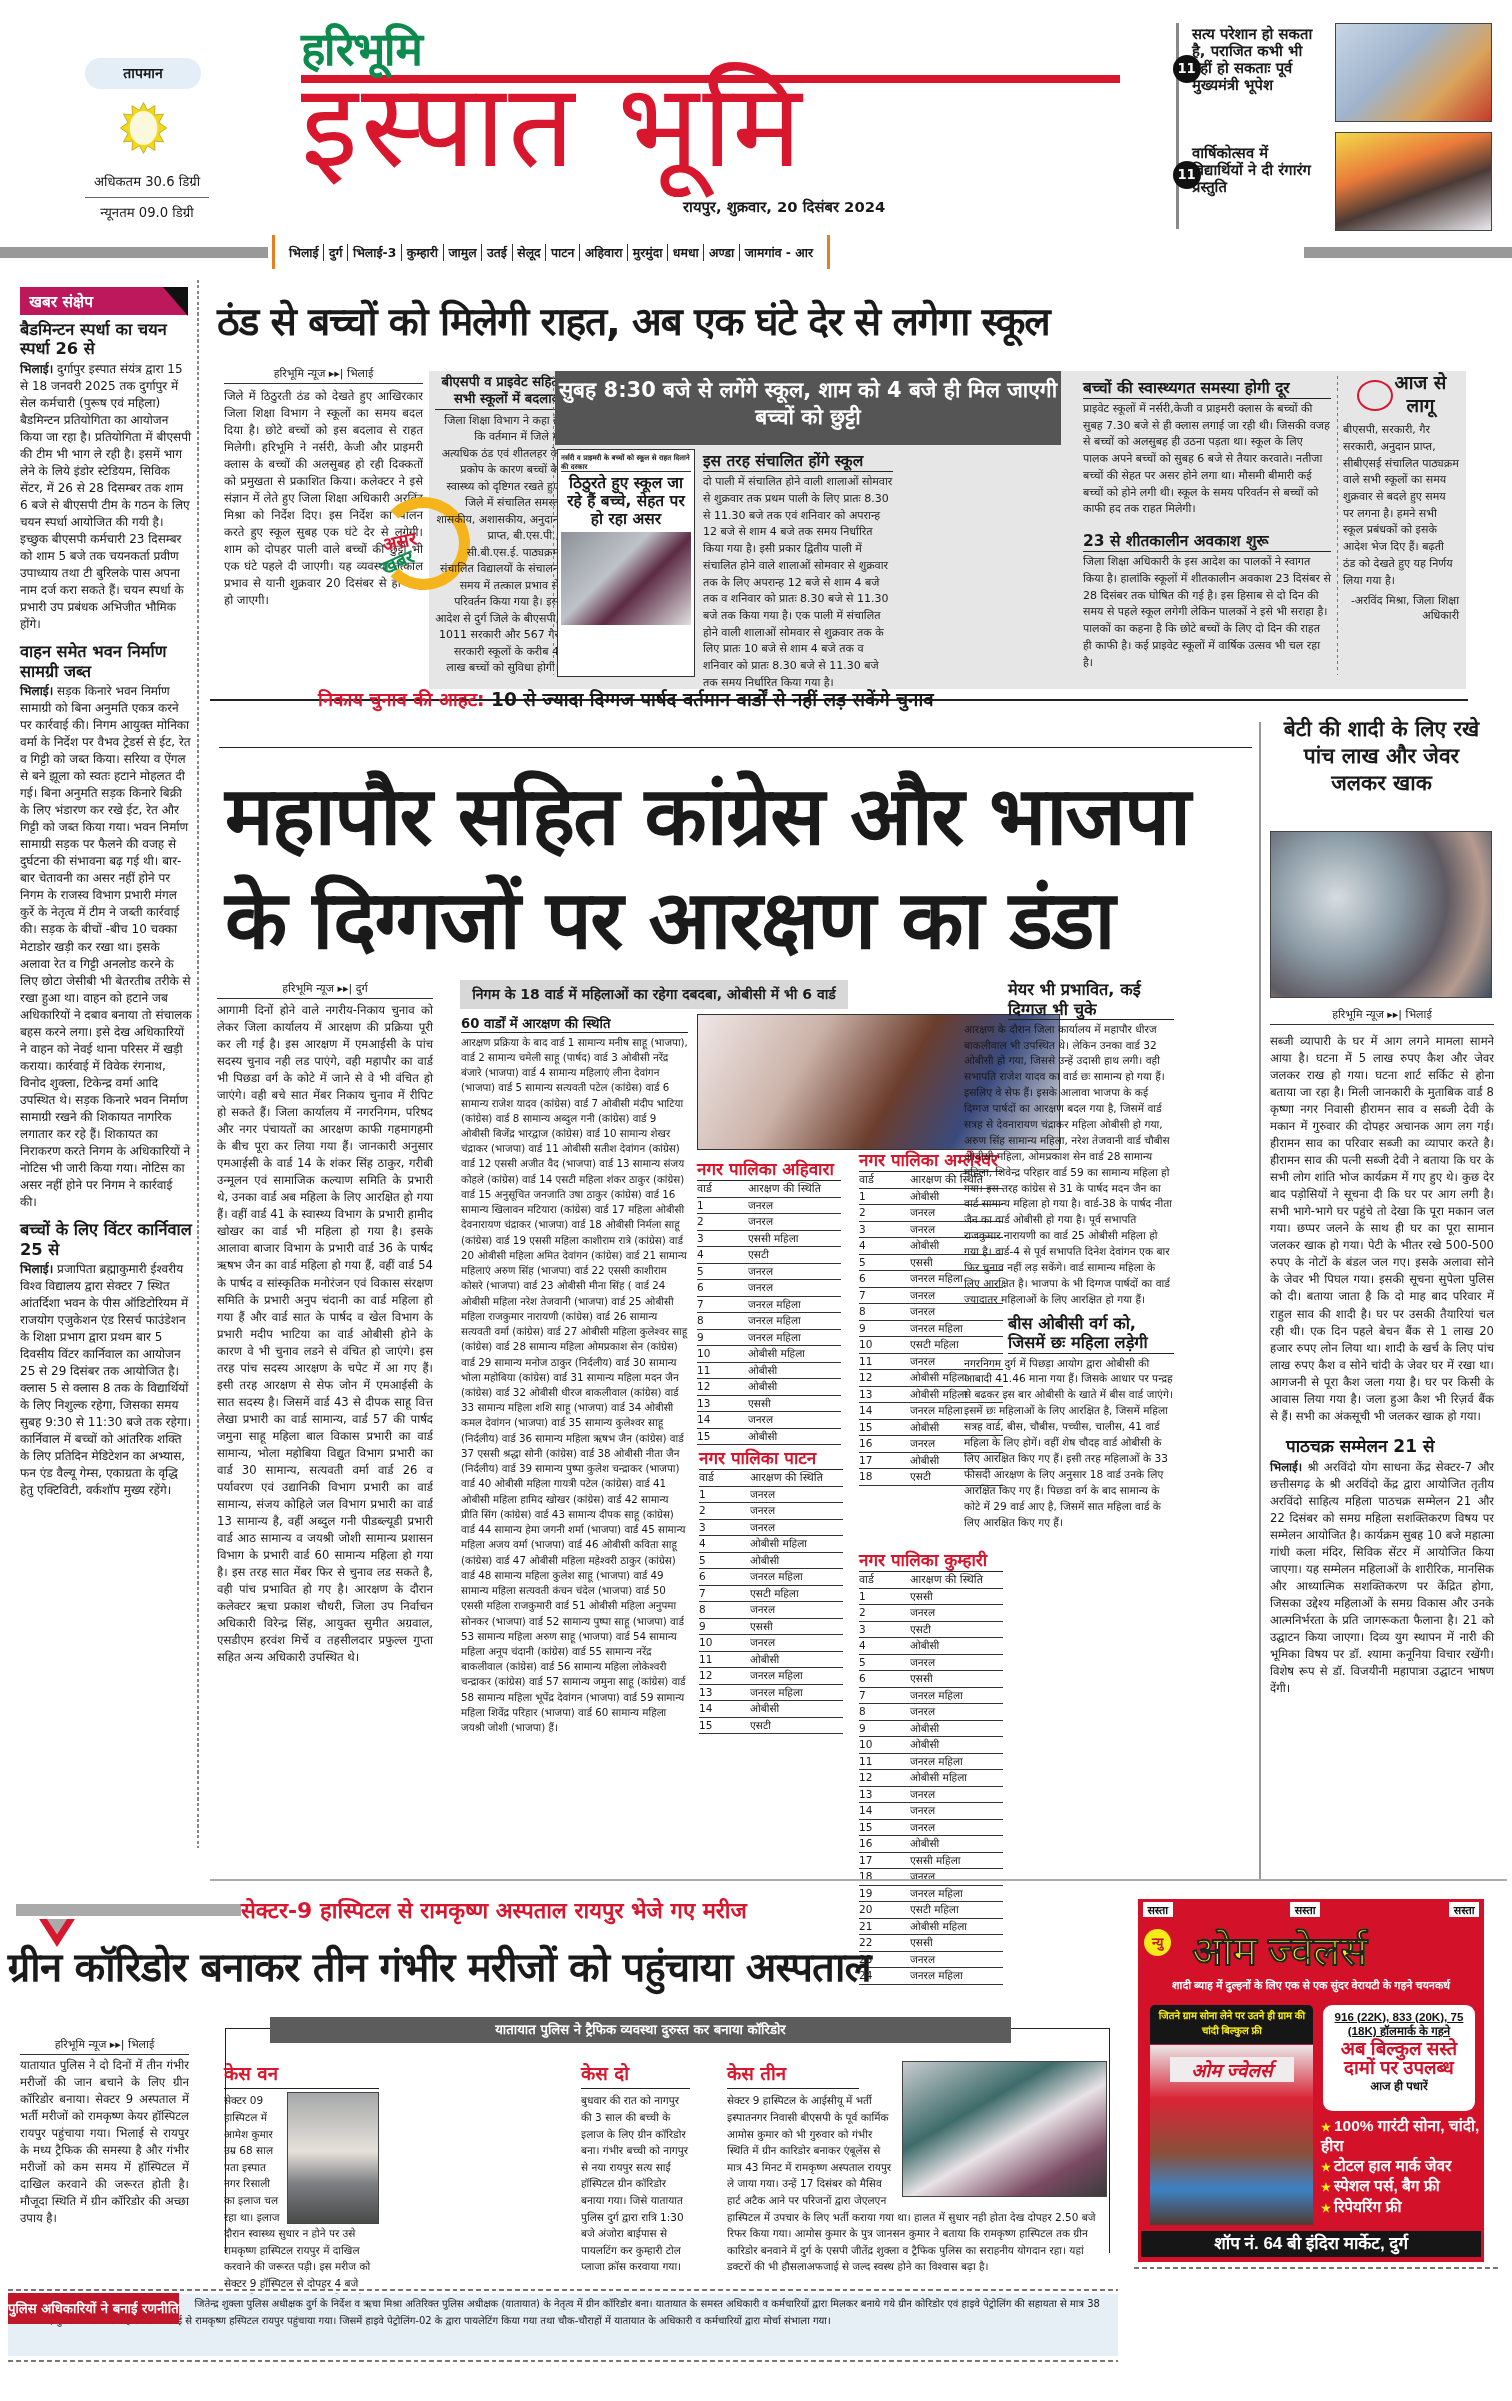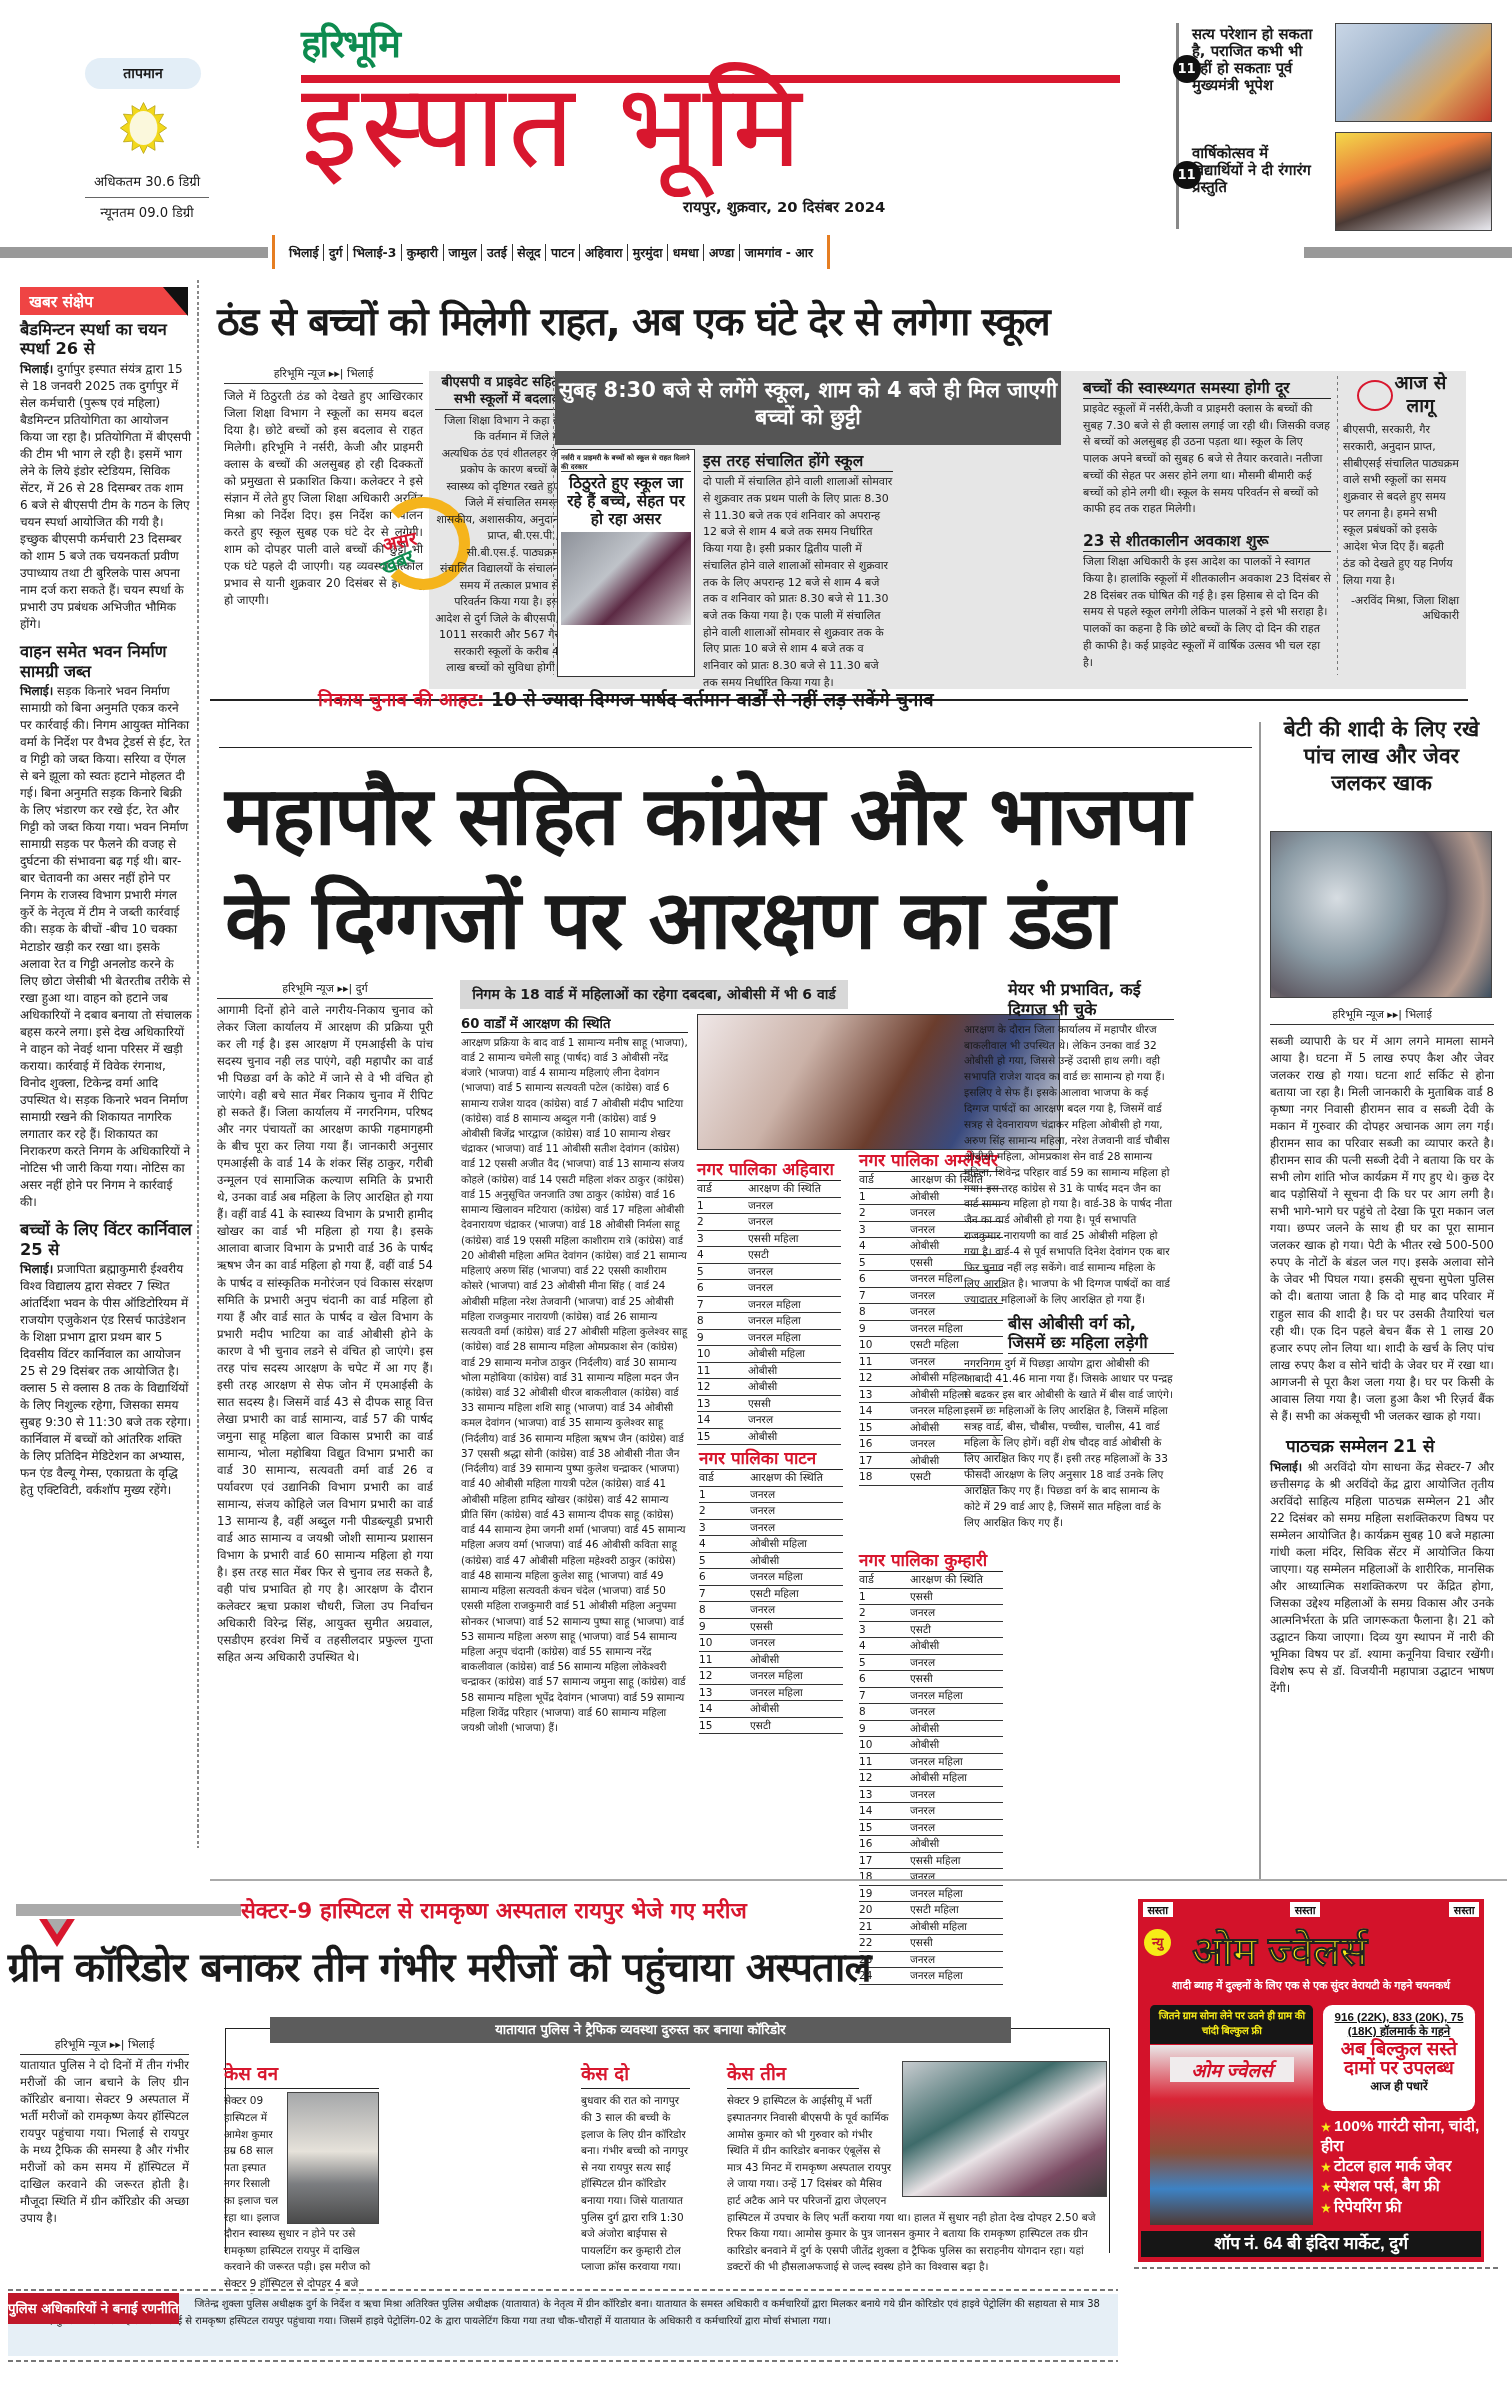--- a/index.html
+++ b/index.html
@@ -5,41 +5,41 @@
   * { box-sizing: border-box; margin: 0; padding: 0; }
   body { width: 1512px; height: 2401px; background: #fff; font-family: "DejaVu Sans", sans-serif; color: #1a1a1a; position: relative; overflow: hidden; }
   .abs { position: absolute; }
 
   
   .temp-pill { left: 85px; top: 58px; width: 116px; height: 31px; background: #e3eef7; border-radius: 15.5px; text-align: center; line-height: 31px; font-size: 14px; font-weight: bold; }
   .sun { left: 120px; top: 101px; width: 47px; height: 54px; }
   .temp-max { left: 85px; top: 172px; width: 124px; text-align: center; font-size: 13.2px; border-bottom: 1.6px solid #666; padding-bottom: 7px; }
   .temp-min { left: 85px; top: 203px; width: 124px; text-align: center; font-size: 13.2px; }
 
-  .logo-top { left: 301px; top: 15.5px; font-size: 38px; font-weight: bold; color: #0d8b4f; letter-spacing: -1.6px; }
+  .logo-top { left: 301px; top: 15.5px; font-size: 46px; font-weight: bold; color: #0d8b4f; letter-spacing: -1.6px; }
   .logo-bar { left: 301px; top: 75px; width: 819px; height: 7.8px; background: #d8172e; }
   .logo-main { left: 301px; top: 65px; font-size: 116px; color: #d8172e; font-weight: normal; letter-spacing: 3.1px; line-height: 1.05; }
   .dateline { left: 683px; top: 196px; font-size: 14.8px; font-weight: bold; }
 
   .teaser-line { left: 1176px; top: 23px; width: 3.1px; height: 206px; background: #888; }
   .teaser { left: 1192px; width: 124px; font-size: 14.8px; font-weight: bold; line-height: 1.15; }
   .teaser-num { position: absolute; left: -19.4px; width: 28px; height: 28px; border-radius: 50%; background: #111; color: #fff; font-size: 13.2px; text-align: center; line-height: 28px; }
   .teaser-photo { left: 1335px; width: 157px; height: 99px; border: 0.8px solid #444; background: linear-gradient(135deg, #c9d6e6 0%, #9fb4cc 40%, #d9a35b 70%, #c43b2a 100%); }
   .teaser-photo.p2 { background: linear-gradient(160deg, #f3d94a 0%, #e97a3a 35%, #4b3a35 60%, #e9e9ef 100%); }
 
   
   .nav-bar-l { left: 0; top: 247px; width: 268px; height: 11px; background: #999; }
   .nav-bar-r { left: 1304px; top: 247px; width: 208px; height: 11px; background: #999; }
   .nav { left: 272px; top: 235px; height: 34px; display: flex; align-items: center; padding: 0 9.3px; border-left: 3.1px solid #e67e22; border-right: 3.1px solid #e67e22; }
   .nav span { font-size: 12.4px; font-weight: bold; padding: 0 4.7px; border-right: 0.8px solid #333; }
   .nav span:last-child { border-right: none; }
 
   
   .col-left { left: 20px; top: 287px; width: 172px; }
-  .brief-tag { background: #ef4444; color: #fff; font-weight: bold; font-size: 15.5px; padding: 3.1px 9.3px; width: 168px; position: relative; }
+  .brief-tag { background: #be185d; color: #fff; font-weight: bold; font-size: 15.5px; padding: 3.1px 9.3px; width: 168px; position: relative; }
   .brief-tag:after { content: ""; position: absolute; right: 0; top: 0; border-top: 29.5px solid #111; border-left: 25px solid transparent; }
   .brief-h { font-size: 16.3px; font-weight: bold; line-height: 1.2; margin-top: 4.7px; }
   .brief-b { font-size: 12px; line-height: 1.42; margin-top: 1.6px; }
   .brief-b b { font-weight: bold; }
   .vline { left: 197px; top: 280px; width: 1.6px; height: 1568px; background: repeating-linear-gradient(#888 0 3.1px, transparent 3.1px 5.4px); }
 
   
   .lead-h { left: 217px; top: 293px; font-size: 39px; font-weight: bold; letter-spacing: -1.2px; white-space: nowrap; }
   .byline { font-size: 11px; text-align: center; padding-bottom: 3.1px; border-bottom: 0.8px solid #333; }
   .lead-body { left: 224px; top: 365px; width: 199px; font-size: 11.6px; line-height: 1.47; text-align: justify; }

